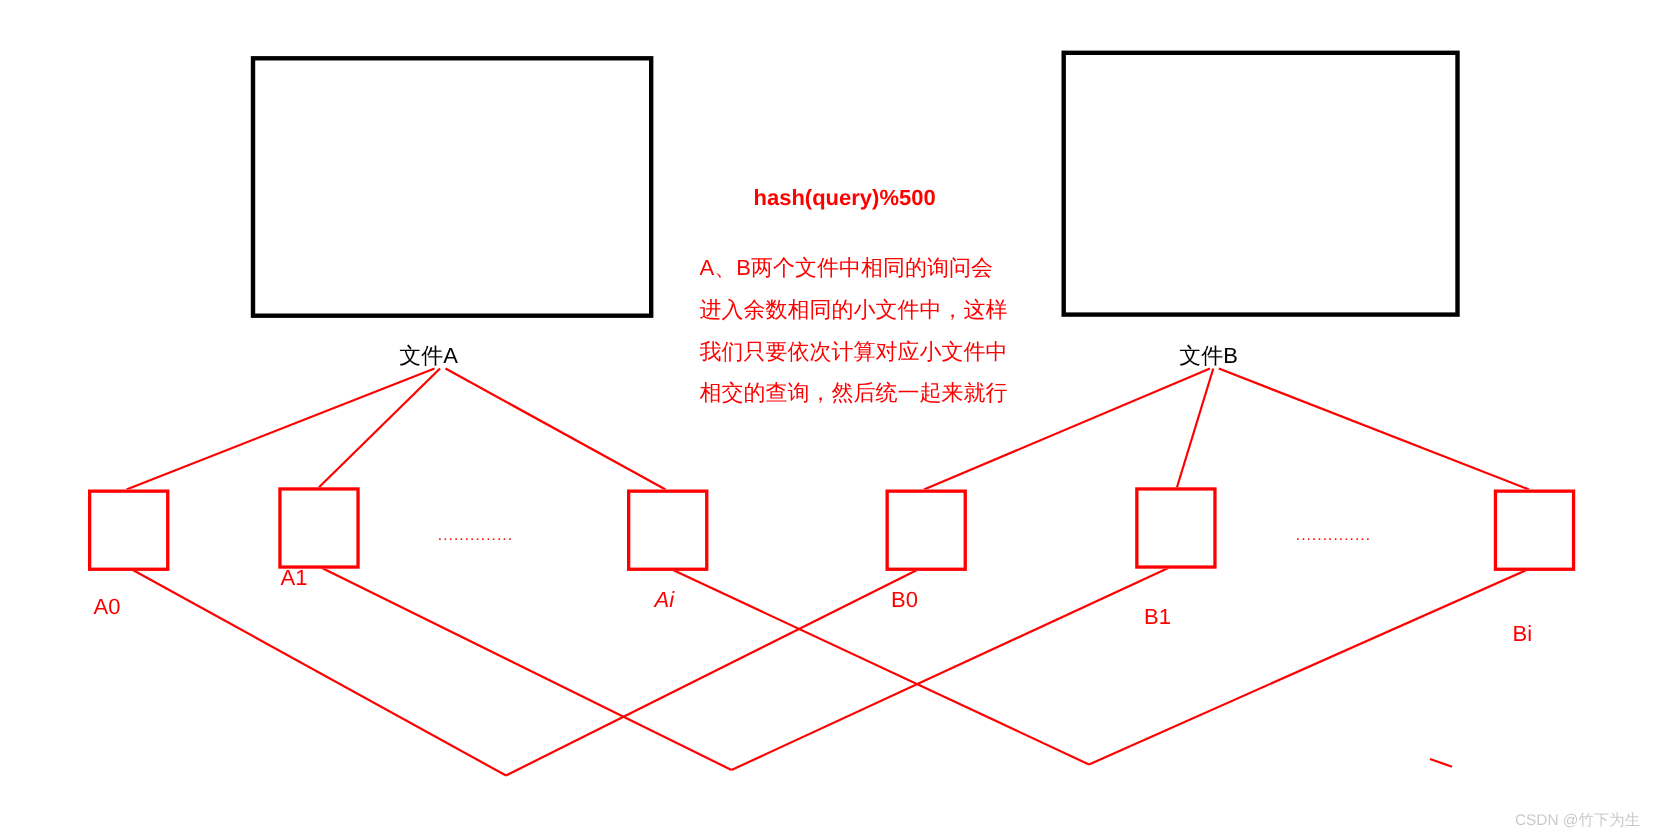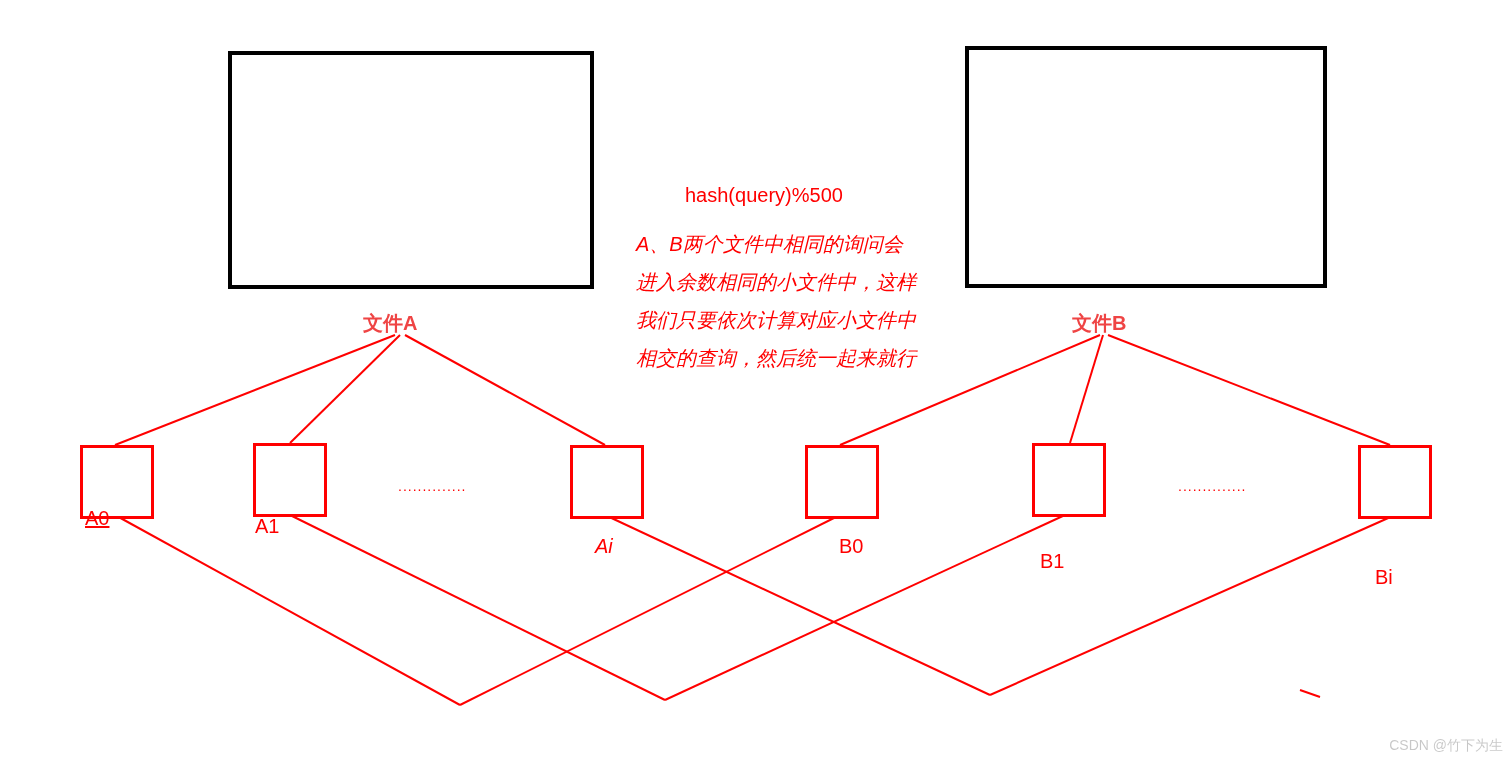--- a/index.html
+++ b/index.html
@@ -20,23 +20,22 @@
   .small-box {
     position: absolute;
     border: 3px solid #ff0000;
     background: #fff;
     width: 68px;
     height: 68px;
   }
   .label {
     position: absolute;
     font-size: 20px;
-    color: #ef4444;
+    color: #000000;
     white-space: nowrap;
-    font-weight: bold;
   }
   .red-label {
     position: absolute;
     font-size: 20px;
     color: #ff0000;
     white-space: nowrap;
   }
   .red-text {
     position: absolute;
     font-size: 20px;
@@ -52,21 +51,21 @@
   svg.lines {
     position: absolute;
     top: 0;
     left: 0;
     width: 1503px;
     height: 761px;
     pointer-events: none;
   }
   .watermark {
     position: absolute;
-    right: 0;
+    right: 12px;
     bottom: 6px;
     font-size: 14px;
     color: rgba(0,0,0,0.22);
     margin-left: 24px;
   }
 </style>
 </head>
 <body>
 
 <svg class="lines">
@@ -90,37 +89,37 @@
 
   <line x1="1300" y1="690" x2="1320" y2="697" stroke="#ff0000" stroke-width="2"></line>
 </svg>
 
 <div class="big-box" style="left:228px; top:51px; width:358px; height:230px;"></div>
 <div class="big-box" style="left:965px; top:46px; width:354px; height:234px;"></div>
 
 <div class="label" style="left:363px; top:310px;">文件A</div>
 <div class="label" style="left:1072px; top:310px;">文件B</div>
 
-<div class="red-text" style="left:685px; top:176px;">hash(query)%500</div>
-<div class="red-text" style="left:636px; top:225px; white-space:pre;font-style:italic;"><span>A、B两个文件中相同的询问会
+<div class="red-text" style="left:685px; top:161px;font-weight:bold;">hash(query)%500</div>
+<div class="red-text" style="left:636px; top:225px; white-space:pre;"><span>A、B两个文件中相同的询问会
 进入余数相同的小文件中，这样
 我们只要依次计算对应小文件中
 相交的查询，然后统一起来就行</span></div>
 
 <div class="small-box" style="left:80px; top:445px;"></div>
 <div class="small-box" style="left:253px; top:443px;"></div>
 <div class="small-box" style="left:570px; top:445px;"></div>
 
 <div class="small-box" style="left:805px; top:445px;"></div>
 <div class="small-box" style="left:1032px; top:443px;"></div>
 <div class="small-box" style="left:1358px; top:445px;"></div>
 
 <div class="dots" style="left:398px; top:478px;">..............</div>
 <div class="dots" style="left:1178px; top:478px;">..............</div>
 
-<div class="red-label" style="left:85px; top:507px;text-decoration:underline;">A0</div>
+<div class="red-label" style="left:85px; top:541px;">A0</div>
 <div class="red-label" style="left:255px; top:515px;">A1</div>
 <div class="red-label" style="left:595px; top:535px;font-style:italic;">Ai</div>
-<div class="red-label" style="left:810px; top:535px;margin-left:29px;">B0</div>
+<div class="red-label" style="left:810px; top:535px;">B0</div>
 <div class="red-label" style="left:1040px; top:550px;">B1</div>
 <div class="red-label" style="left:1375px; top:566px;">Bi</div>
 
 <div class="watermark">CSDN @竹下为生</div>
 
 </body></html>

